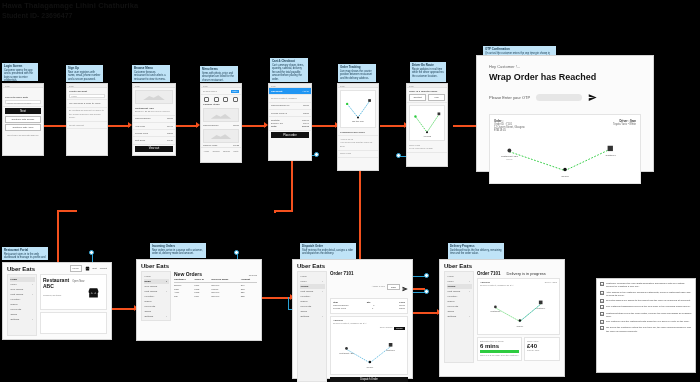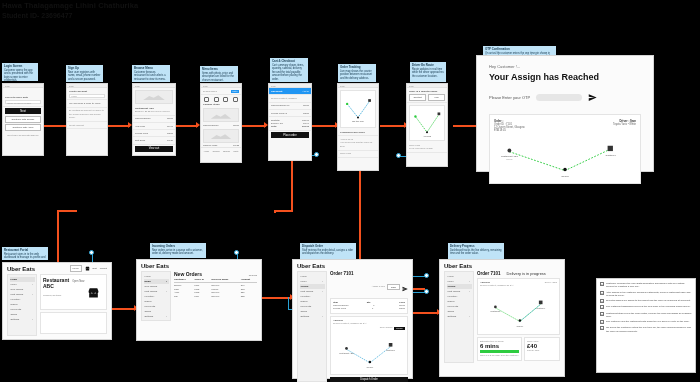--- a/index.html
+++ b/index.html
@@ -372,21 +372,21 @@
     </div>
     <div class="sec">
         <div class="lbl sm">Order 7101</div>
       <div class="lbl sm">Keep your phone nearby</div>
       </div>
   </div>
 
   <div class="desk" style="left:476px; top:55px; width:178px; height:117px;">
     <div style="padding:8px 12px 4px;">
       <div style="font-size:4px;color:#666;">Hey Customer !...</div>
-      <div style="font-size:9px;font-weight:700;color:#111;margin-top:3px;">Your Assign has Reached</div>
+      <div style="font-size:9px;font-weight:700;color:#111;margin-top:3px;">Wrap Order has Reached</div>
       <div style="display:flex;align-items:center;gap:6px;margin-top:6px;">
         <span style="font-size:4px;color:#555;">Please Enter your OTP</span>
         <span style="flex:0 0 46px;height:7px;border-radius:4px;background:#e6e6e6;"></span>
         <span>
           <svg width="9" height="9" viewBox="0 0 24 24">
               <path d="M2 21l21-9L2 3v7l15 2-15 2z" fill="#111"></path>
             </svg>
         </span>
       </div>
     </div>

